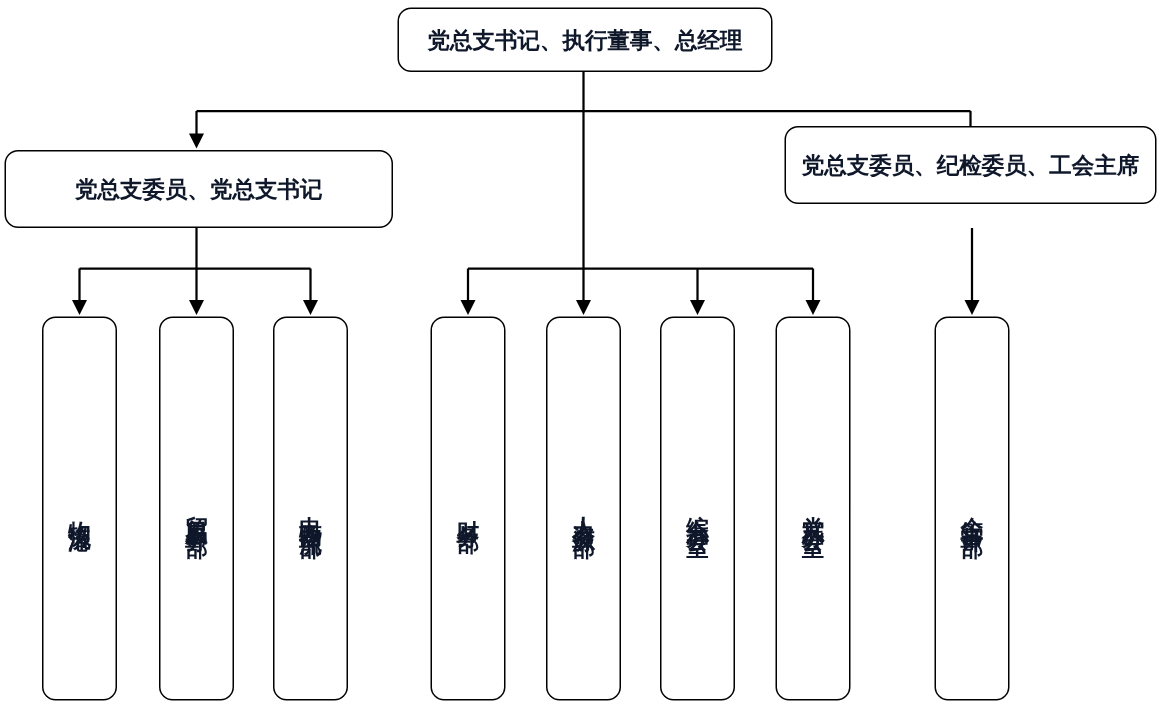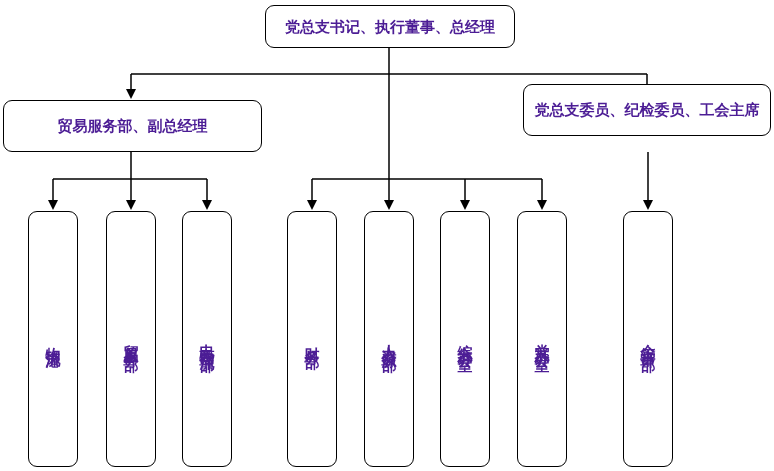--- a/index.html
+++ b/index.html
@@ -20,21 +20,21 @@
     position: absolute;
     box-sizing: border-box;
     background: #ffffff;
     border: 1.5px solid #000000;
     border-radius: 9px;
     display: flex;
     align-items: center;
     justify-content: center;
     font-size: 15px;
     font-weight: bold;
-    color: #4c1d95;
+    color: #0f172a;
     text-align: center;
     line-height: 1.2;
   }
   .node.top    { left: 265px; top: 5px;   width: 250px; height: 43px; }
   .node.l2a    { left: 3px;   top: 100px; width: 259px; height: 52px; }
   .node.l2b    { left: 523px; top: 84px; width: 248px; height: 52px; }
   .node.leaf {
     top: 211px;
     width: 50px;
     height: 256px;
@@ -112,21 +112,21 @@
       <line x1="648" y1="152" x2="648" y2="202"></line>
       <polygon points="643,200 653,200 648,210"></polygon>
     </g>
   </svg>
 
   <div class="node top">
     <span>党总支书记、执行董事、总经理</span>
   </div>
 
   <div class="node l2a">
-    <span>贸易服务部、副总经理</span>
+    <span>党总支委员、党总支书记</span>
   </div>
 
   <div class="node l2b">
     <span>党总支委员、纪检委员、工会主席</span>
   </div>
 
   <div class="node leaf d0">
     <span>物流港</span>
   </div>
   <div class="node leaf d1">

